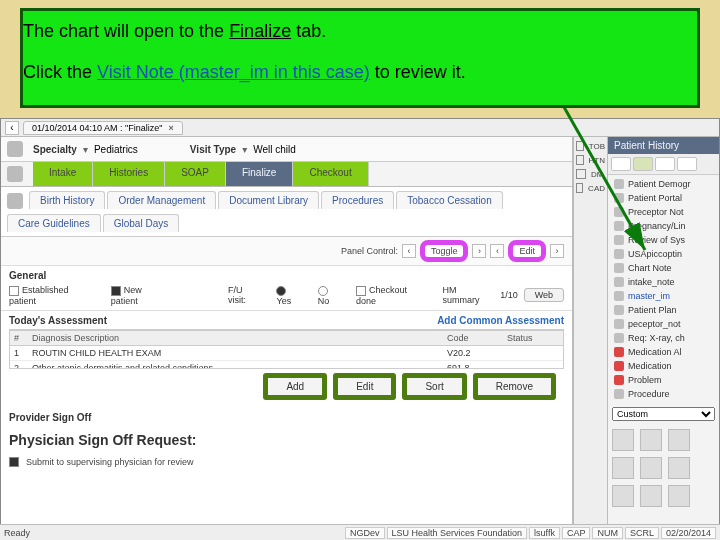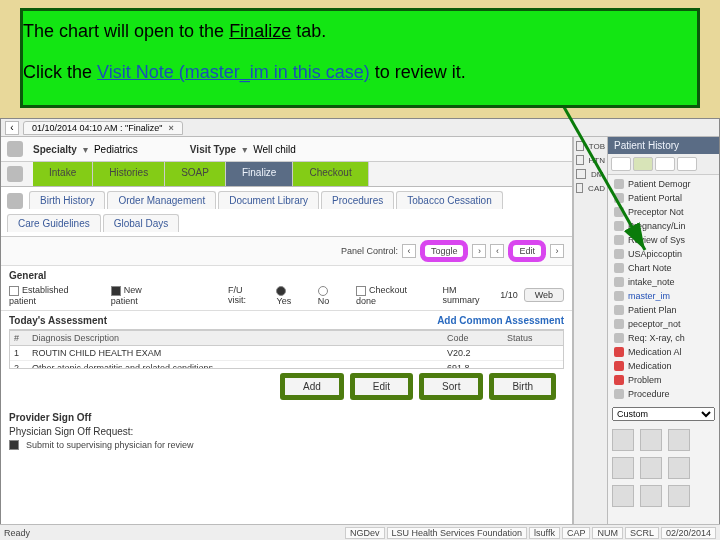--- a/index.html
+++ b/index.html
@@ -57,21 +57,21 @@
   .tbl th { text-align:left; font-weight:normal; color:#555; border-bottom:1px solid #ccc; border-top:1px solid #ccc; padding:2px 4px; background:#efefef; }
   .tbl td { padding:2px 4px; border-bottom:1px solid #eee; }
   .tblwrap { height:40px; border:1px solid #ccc; overflow-y:scroll; }
 
   .btnrow { display:flex; gap:6px; justify-content:flex-end; padding:4px 8px; }
   .btnrow .bt { padding:3px 18px; border:5px solid #4d7c0f; border-radius:3px; background:#f4f4f4; font-size:10px; color:#333; }
 
   .signoff { padding:4px 8px; }
   .signoff .hdr { font-weight:bold; color:#333; margin-bottom:3px; }
   .signoff .sub { font-size:9px; color:#444; display:flex; align-items:center; gap:4px; }
-  .signoff .title { margin:3px 0; font-size:10px; color:#333; font-weight:normal; }
+  .signoff .title { margin:9px 0; font-size:14px; color:#333; font-weight:bold; }
 
   .sidebar { width:112px; background:#f3f3f3; border-left:1px solid #bbb; display:flex; flex-direction:column; font-size:9px; }
   .sbhdr { background:#5a6c85; color:#eef3fb; padding:3px 6px; font-size:10px; }
   .sbtool { display:flex; gap:2px; padding:3px 3px; border-bottom:1px solid #ccc; background:#eee; }
   .sbtool .sq { width:20px; height:14px; border:1px solid #c4c4c4; background:#fff; border-radius:2px; }
   .sbtool .sq.on { background:#d8e4b8; }
   .sblist { padding:2px 4px; overflow:hidden; }
   .sblist .it { padding:2px 2px; color:#333; display:flex; align-items:center; gap:4px; white-space:nowrap; overflow:hidden; }
   .sblist .it .ic { width:10px; height:10px; background:#c0c0c0; display:inline-block; border-radius:2px; flex-shrink:0; }
   .sblist .it.hl { color:#2250b6; }
@@ -218,21 +218,21 @@
               <td>691.8</td>
               <td></td>
             </tr>
           </tbody>
         </table>
         </div>
         <div class="btnrow">
           <div class="bt">Add</div>
           <div class="bt">Edit</div>
           <div class="bt">Sort</div>
-          <div class="bt">Birth</div>
+          <div class="bt">Remove</div>
         </div>
       </div>
 
       <div class="signoff">
         <div class="hdr">Provider Sign Off</div>
         <div class="title">Physician Sign Off Request:</div>
         <div class="sub">
           <span class="cb" style="background:#333;"></span>
           <span>Submit to supervising physician for review</span>
         </div>

